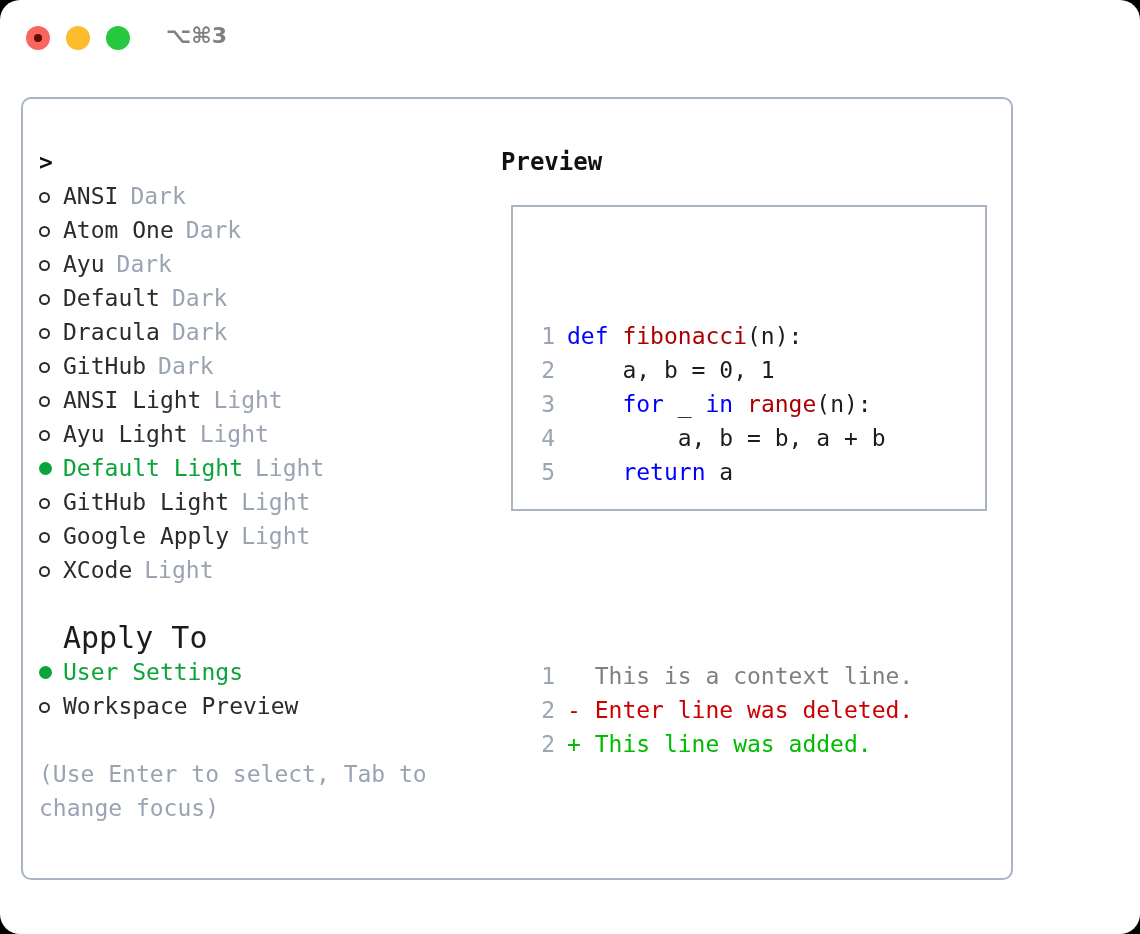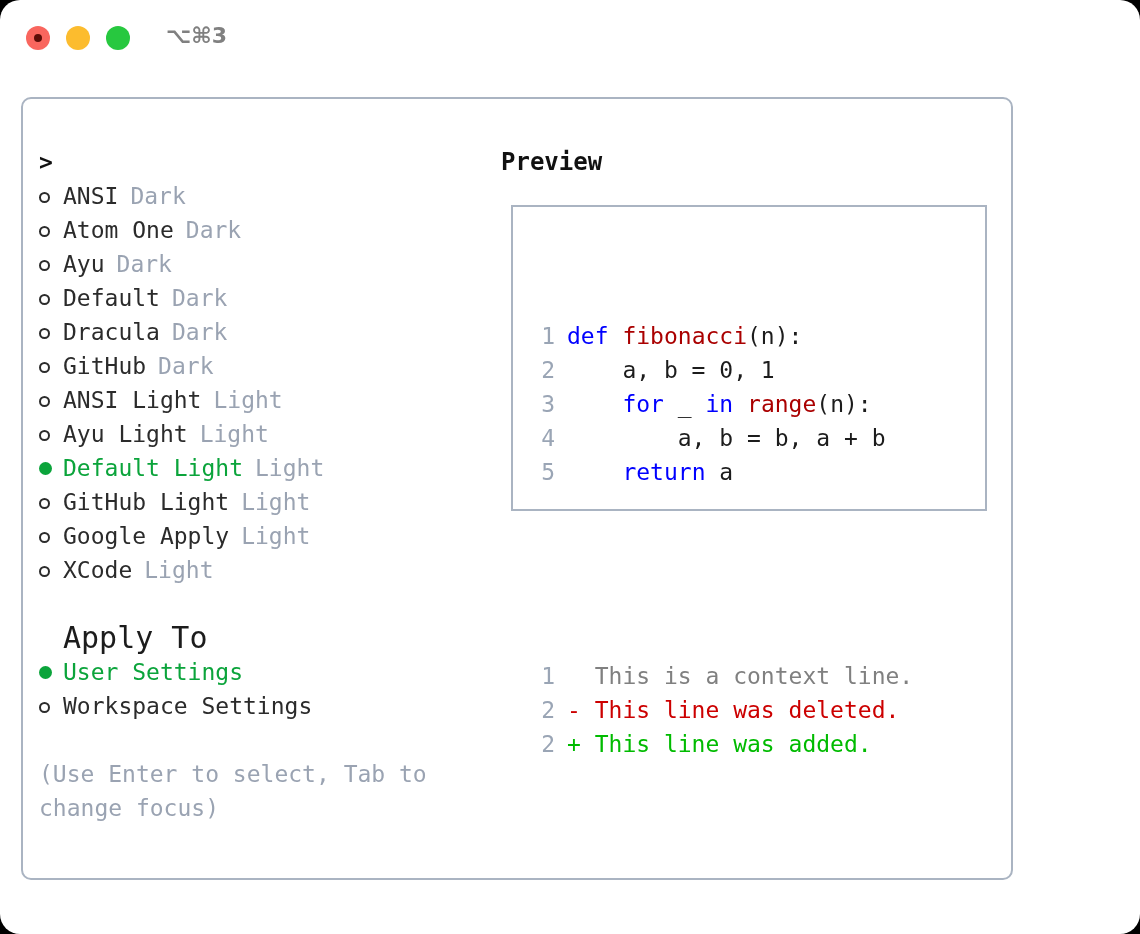--- a/index.html
+++ b/index.html
@@ -230,34 +230,34 @@
 
       <div class="spacer-34"></div>
 
       <div class="row">
         <span class="marker blank"></span>
         <span class="section-label">Apply To</span>
       </div>
 
       <div id="apply-list">
           <div class="row"><span class="marker dot-filled"></span><span class="name selected">User Settings</span></div>
-          <div class="row"><span class="marker dot-empty"></span><span class="name">Workspace Settings</span></div>
+          <div class="row"><span class="marker dot-empty"></span><span class="name">Workspace Preview</span></div>
         </div>
 
       <div class="spacer-34"></div>
 
       <div class="hint">(Use Enter to select, Tab to change focus)</div>
     </div>
 
     <div class="right-col">
       <div class="preview-title">Preview</div>
     </div>
 
     <div class="preview-box">
       <div class="code">
         <div id="code-lines"><div class="cline"><span class="lno">1</span><span><span class="tok-kw">def </span><span class="tok-fn">fibonacci</span><span class="tok-plain">(n):</span></span></div><div class="cline"><span class="lno">2</span><span><span class="tok-plain">    a, b = 0, 1</span></span></div><div class="cline"><span class="lno">3</span><span><span class="tok-plain">    </span><span class="tok-kw">for</span><span class="tok-plain"> _ </span><span class="tok-kw">in</span><span class="tok-plain"> </span><span class="tok-fn">range</span><span class="tok-plain">(n):</span></span></div><div class="cline"><span class="lno">4</span><span><span class="tok-plain">        a, b = b, a + b</span></span></div><div class="cline"><span class="lno">5</span><span><span class="tok-plain">    </span><span class="tok-kw">return</span><span class="tok-plain"> a</span></span></div></div>
         <div class="gap-line"></div>
-        <div id="diff-lines"><div class="cline"><span class="lno">1</span><span class="tok-ctx">  This is a context line.</span></div><div class="cline"><span class="lno">2</span><span class="tok-del">- This line was deleted.</span></div><div class="cline"><span class="lno">2</span><span class="tok-add">+ This line was added.</span></div></div>
+        <div id="diff-lines"><div class="cline"><span class="lno">1</span><span class="tok-ctx">  This is a context line.</span></div><div class="cline"><span class="lno">2</span><span class="tok-del">- Enter line was deleted.</span></div><div class="cline"><span class="lno">2</span><span class="tok-add">+ This line was added.</span></div></div>
       </div>
     </div>
 
   </div>
 </div>
 
 </body></html>

